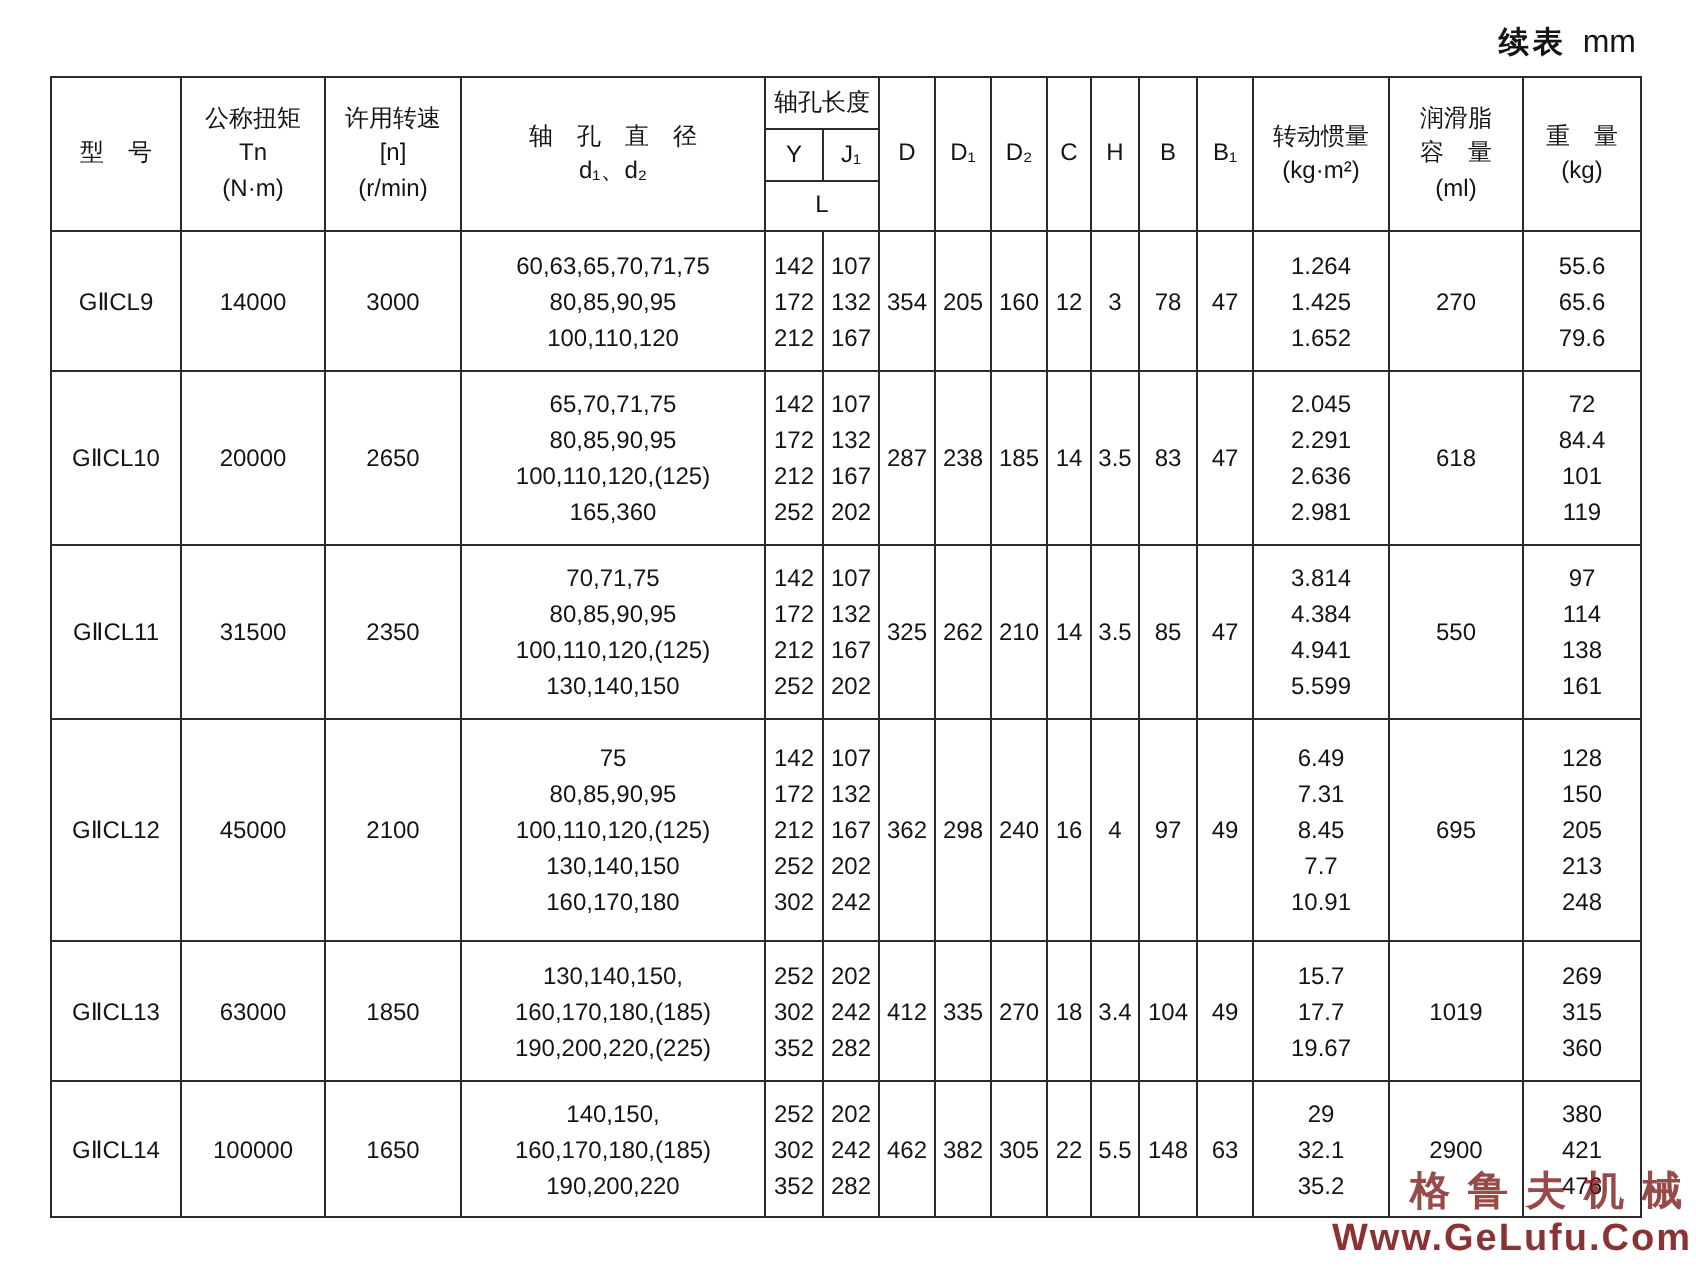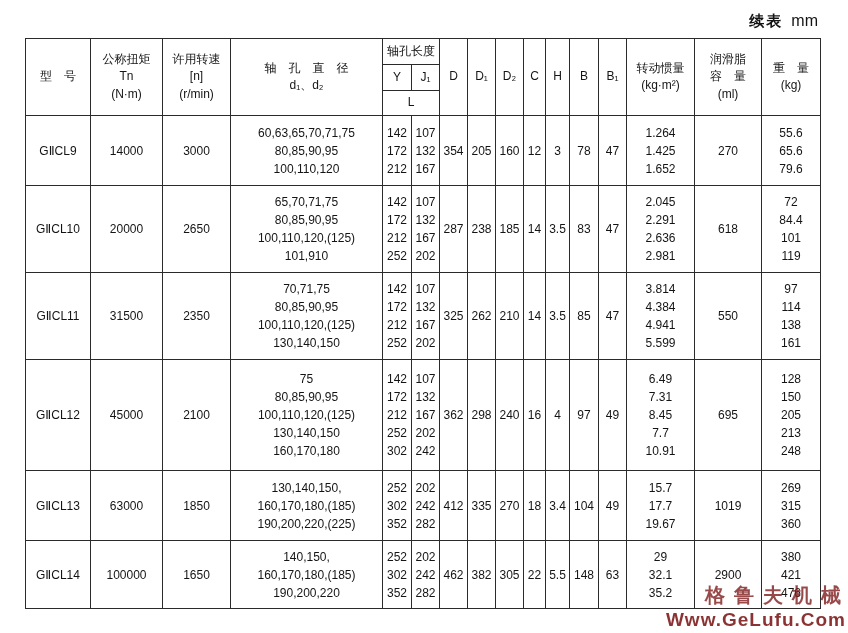--- a/index.html
+++ b/index.html
@@ -136,21 +136,21 @@
 79.6</td>
       </tr>
 
       <tr class="r1">
         <td>GⅡCL10</td>
         <td>20000</td>
         <td>2650</td>
         <td class="diam">65,70,71,75
 80,85,90,95
 100,110,120,(125)
-101,910</td>
+165,360</td>
         <td>142
 172
 212
 252</td>
         <td>107
 132
 167
 202</td>
         <td>287</td>
         <td>238</td>

